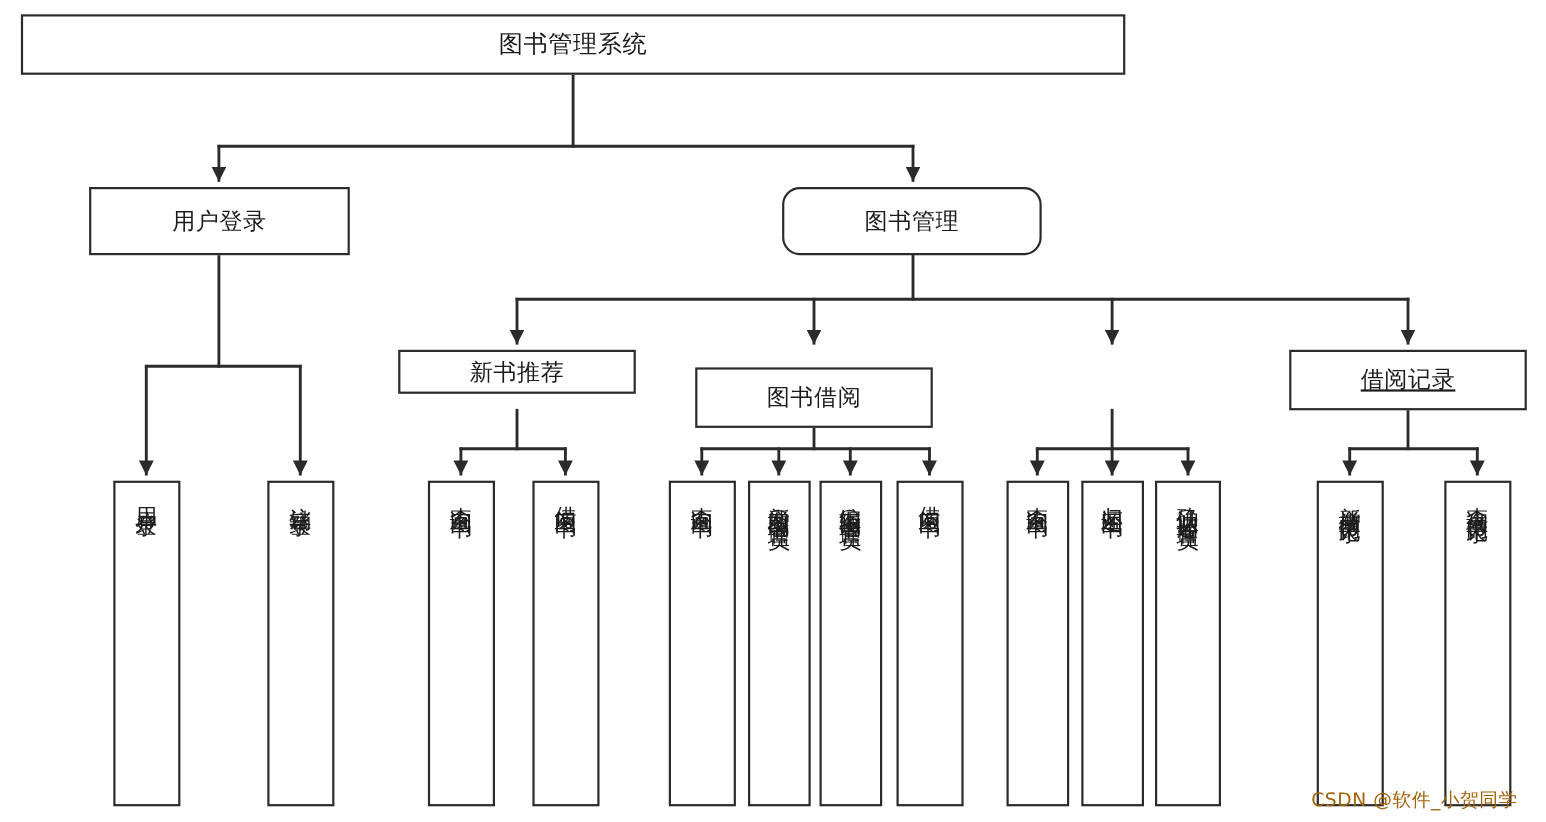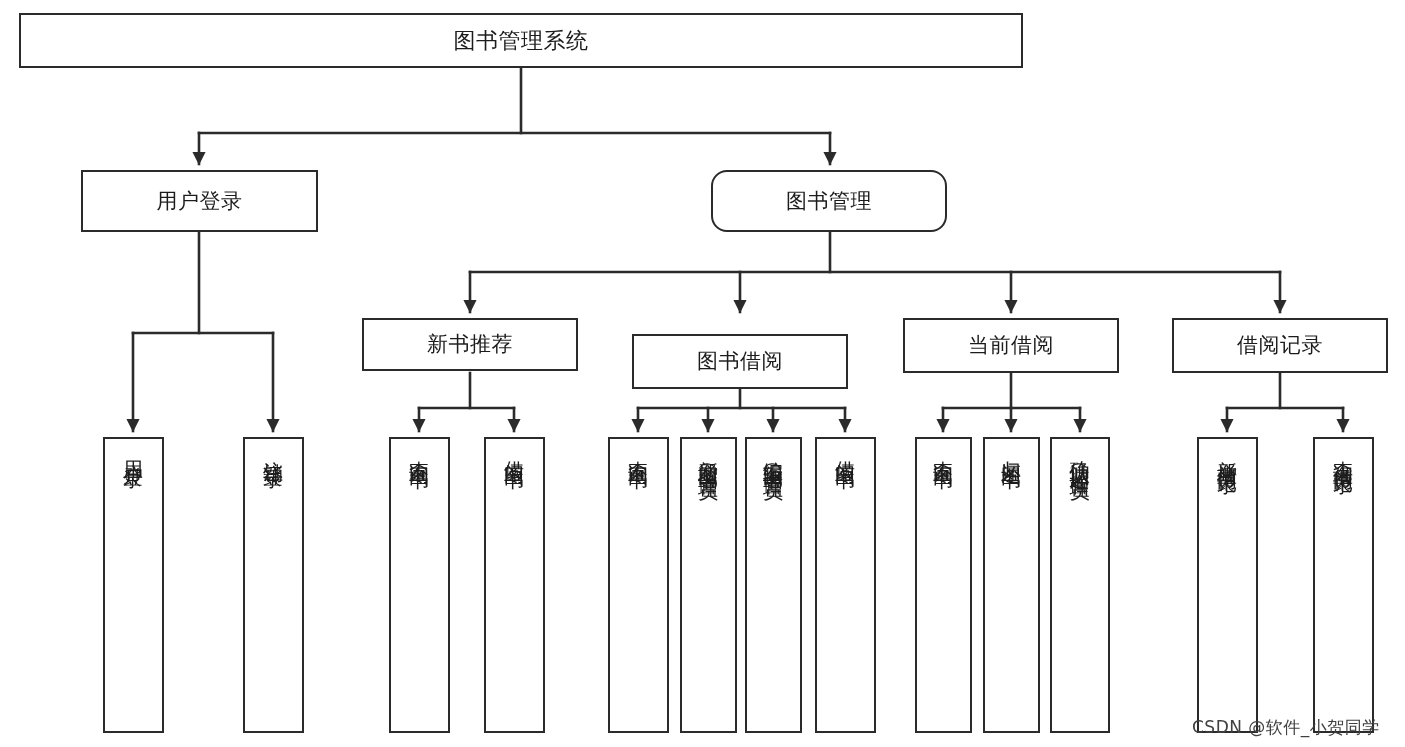--- a/index.html
+++ b/index.html
@@ -56,21 +56,21 @@
   .node.vert .label {
     writing-mode: vertical-rl;
     text-orientation: upright;
     font-size: 20px;
     letter-spacing: 3px;
     line-height: 1.0;
     margin: 0 auto;
   }
   .watermark {
     position: absolute;
-    color: #404040;
+    color: #a16207;
     font-size: 17px;
     white-space: nowrap;
     z-index: 5;
     letter-spacing: 0.5px;
   }
 </style>
 </head>
 <body>
 
 <div id="canvas">
@@ -129,30 +129,27 @@
     <span class="label">图书管理系统</span>
   </div>
 
   <div class="node horiz" style="left:81px; top:170px; width:237px; height:62px;">
     <span class="label">用户登录</span>
   </div>
   <div class="node horiz" style="left:711px; top:170px; width:236px; height:62px;border-radius:16px;">
     <span class="label">图书管理</span>
   </div>
 
-  <div class="node horiz" style="left:362px; top:318px; width:216px; height:53px;">
+  <div class="node horiz" style="left:362px; top:318px; width:216px; height:40px;">
     <span class="label">新书推荐</span>
   </div>
   <div class="node horiz" style="left:632px; top:334px; width:216px; height:55px;">
     <span class="label">图书借阅</span>
   </div>
-  <div class="node horiz" style="left:903px; top:318px; width:216px; height:55px;">
-    <span class="label">当前借阅</span>
-  </div>
-  <div class="node horiz" style="left:1172px; top:318px; width:216px; height:55px;">
+  <div class="node horiz" style="left:1172px; top:318px; width:216px; height:55px;text-decoration:underline;">
     <span class="label">借阅记录</span>
   </div>
 
   <div class="node vert" style="left:103px; top:437px; width:61px; height:296px;">
     <span class="label">用户登录</span>
   </div>
   <div class="node vert" style="left:243px; top:437px; width:61px; height:296px;">
     <span class="label">注销登录</span>
   </div>
   <div class="node vert" style="left:389px; top:437px; width:61px; height:296px;">

